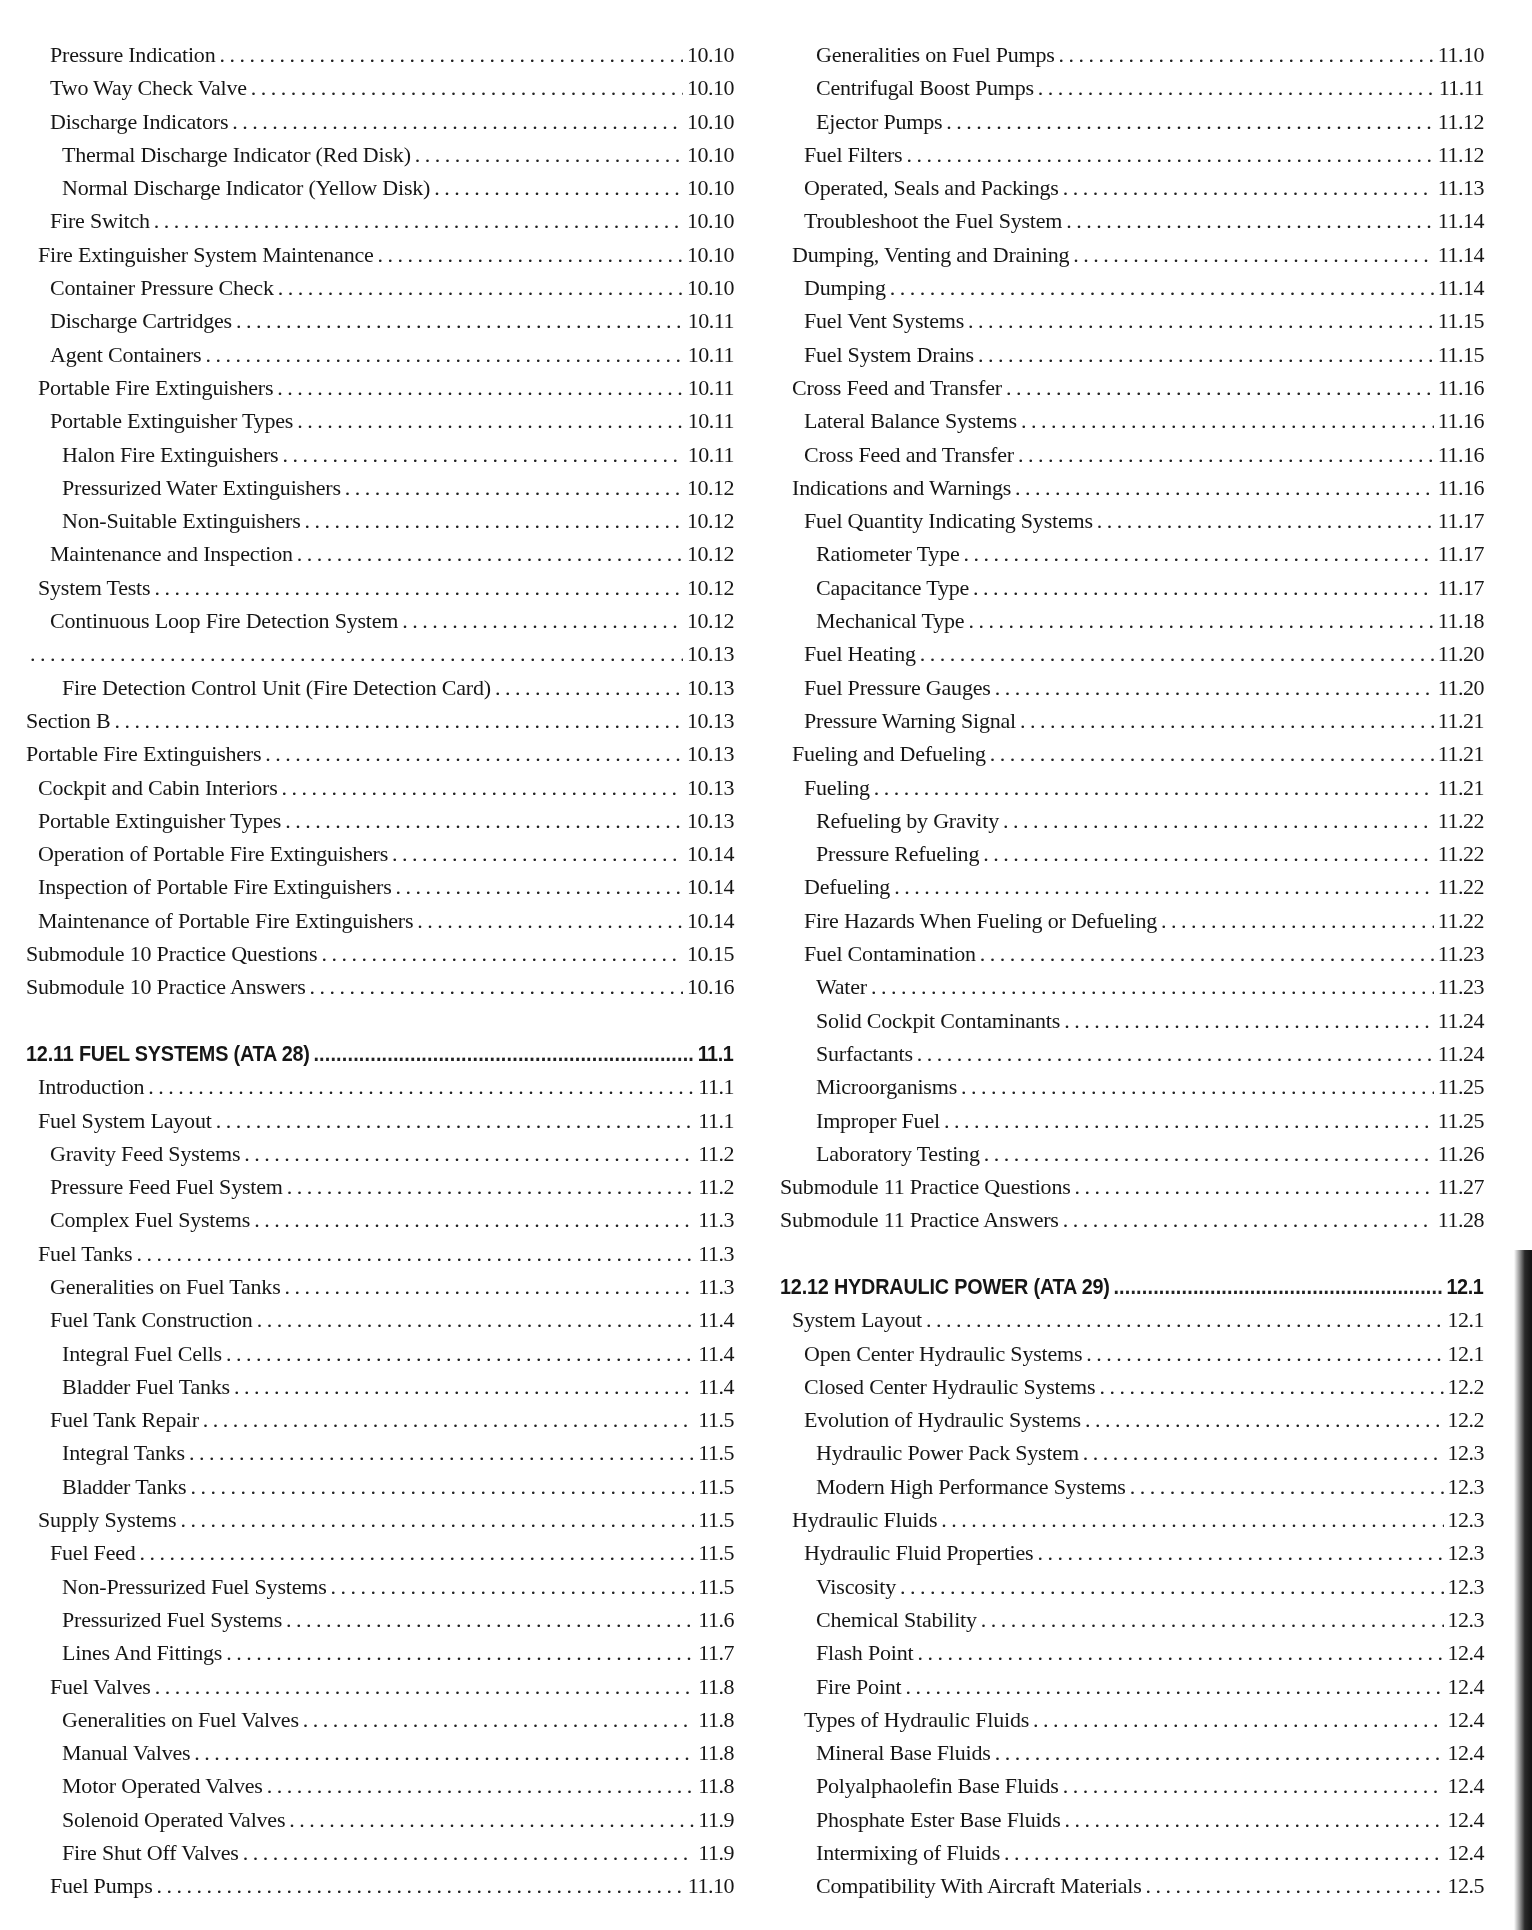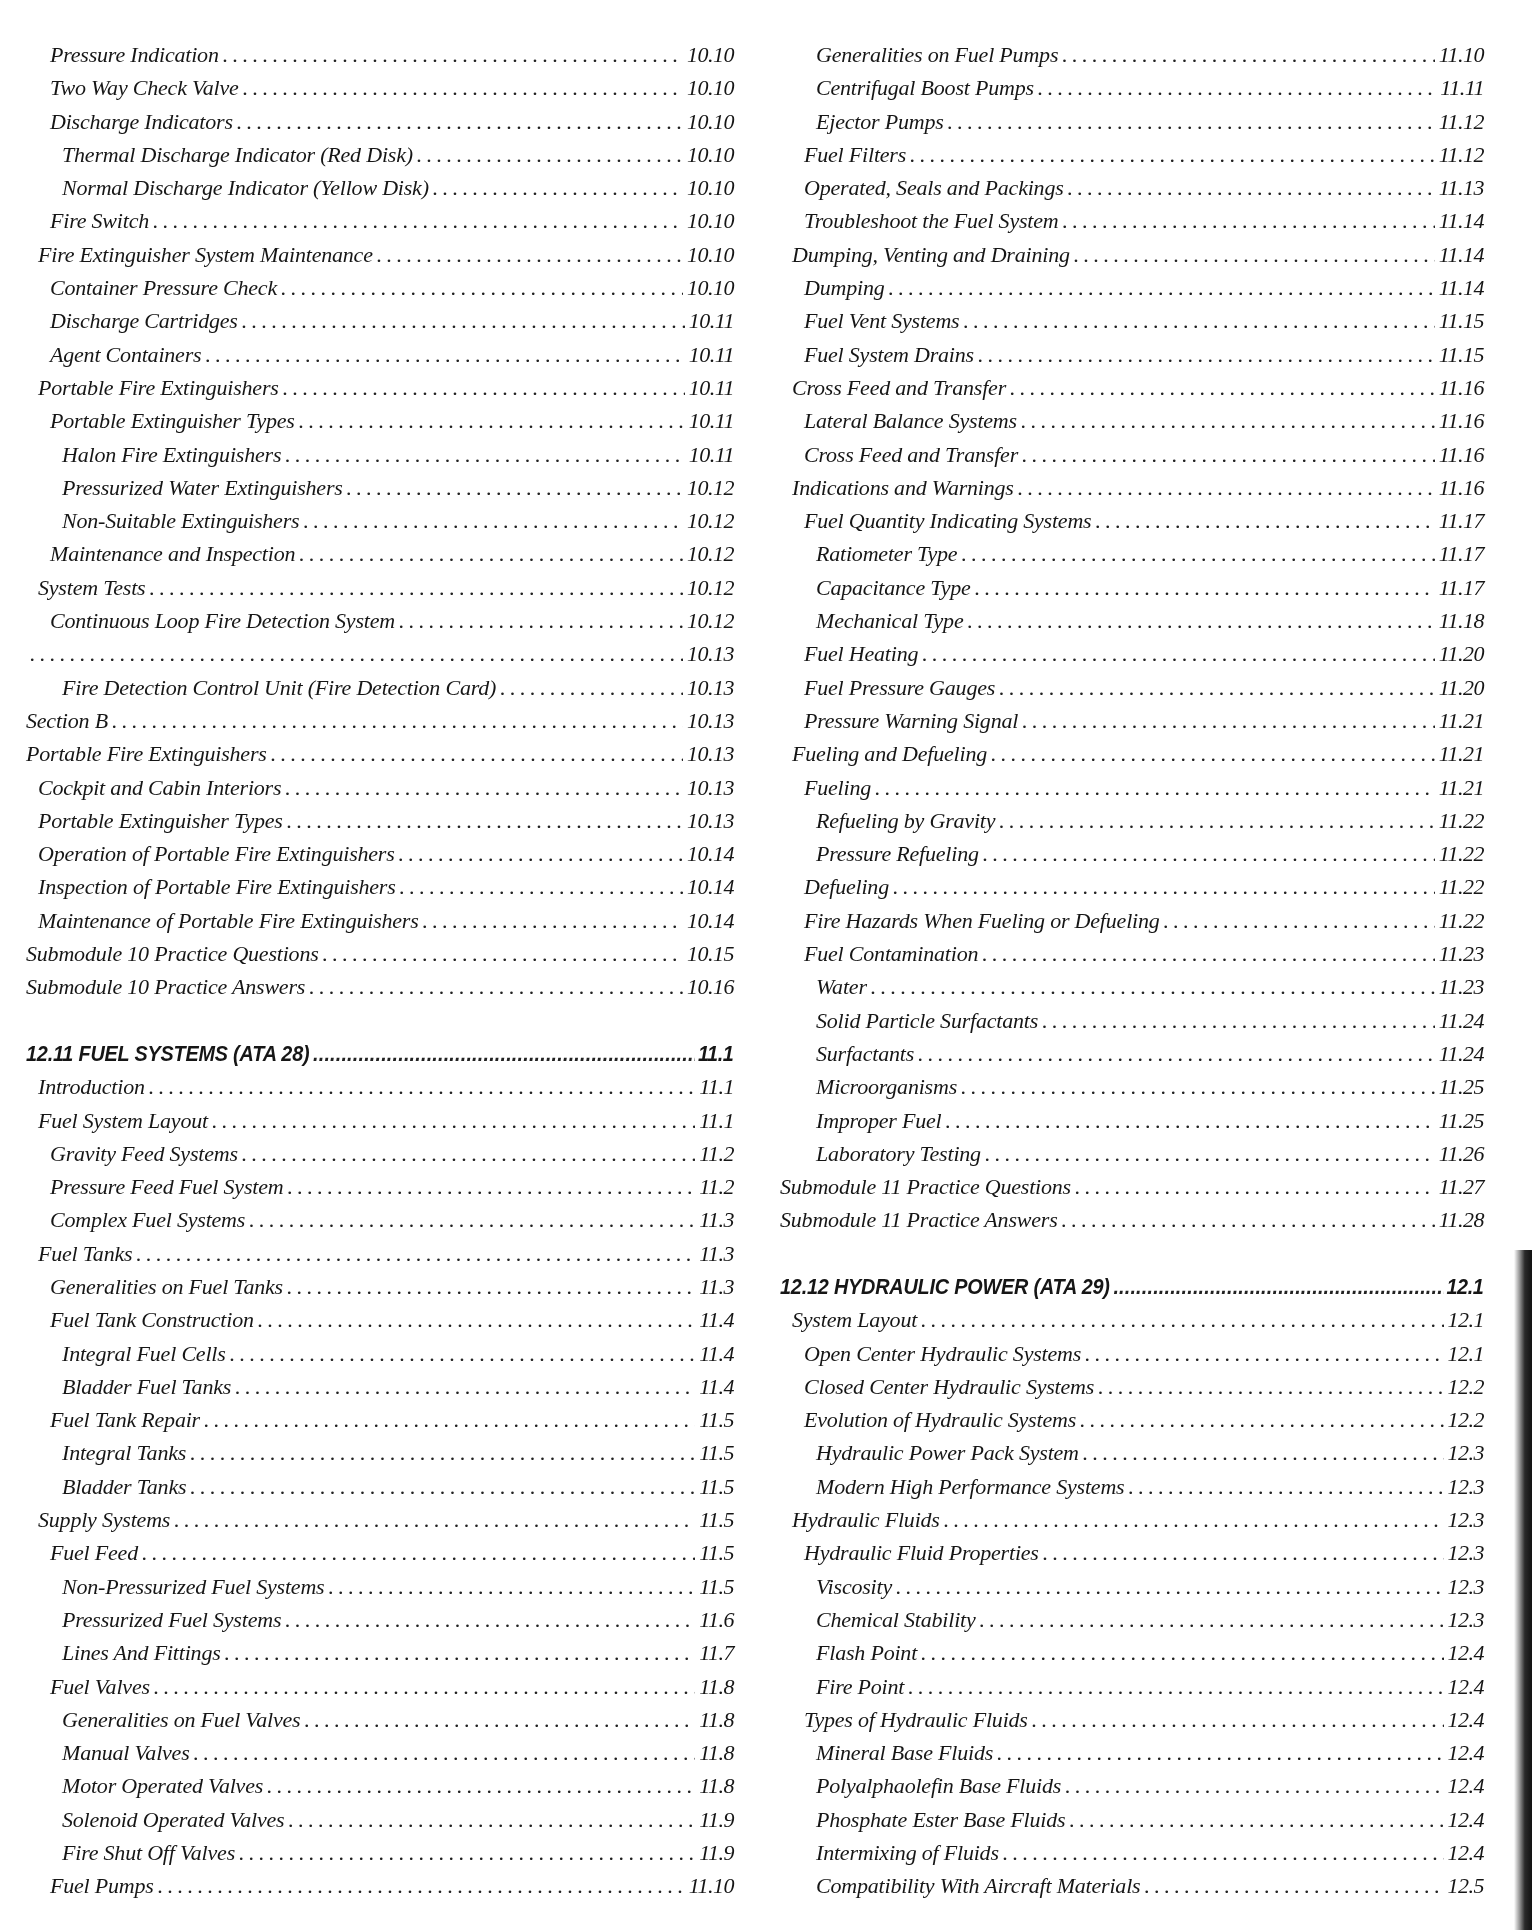--- a/index.html
+++ b/index.html
@@ -1,20 +1,20 @@
 <!DOCTYPE html>
 <html><head>
 <meta charset="utf-8">
 <style>
   html, body { margin: 0; padding: 0; }
   body {
     width: 1532px; height: 1930px; background: #ffffff; position: relative; overflow: hidden;
     font-family: "Liberation Serif", "DejaVu Serif", serif; color: #161616;
   }
-  .col { position: absolute; top: 38px; font-style: italic; }
+  .col { position: absolute; top: 38px; }
   .col-left { left: 26px; width: 708px; }
   .col-right { left: 780px; width: 704px; }
   .entry {
     display: flex; align-items: baseline; height: 33.3px; line-height: 33.3px;
     font-size: 22px; white-space: nowrap;
   }
   .entry .label { flex: 0 0 auto; letter-spacing: -0.2px; }
   .entry .leader {
     flex: 1 1 auto; overflow: hidden; margin: 0 4px; letter-spacing: 5.2px; color: #222;
   }
@@ -460,21 +460,21 @@
       <span class="label">Fuel Contamination</span>
       <span class="leader"></span>
       <span class="page">11.23</span>
     </div>
     <div class="entry l3">
       <span class="label">Water</span>
       <span class="leader"></span>
       <span class="page">11.23</span>
     </div>
     <div class="entry l3">
-      <span class="label">Solid Particle Surfactants</span>
+      <span class="label">Solid Cockpit Contaminants</span>
       <span class="leader"></span>
       <span class="page">11.24</span>
     </div>
     <div class="entry l3">
       <span class="label">Surfactants</span>
       <span class="leader"></span>
       <span class="page">11.24</span>
     </div>
     <div class="entry l3">
       <span class="label">Microorganisms</span>

